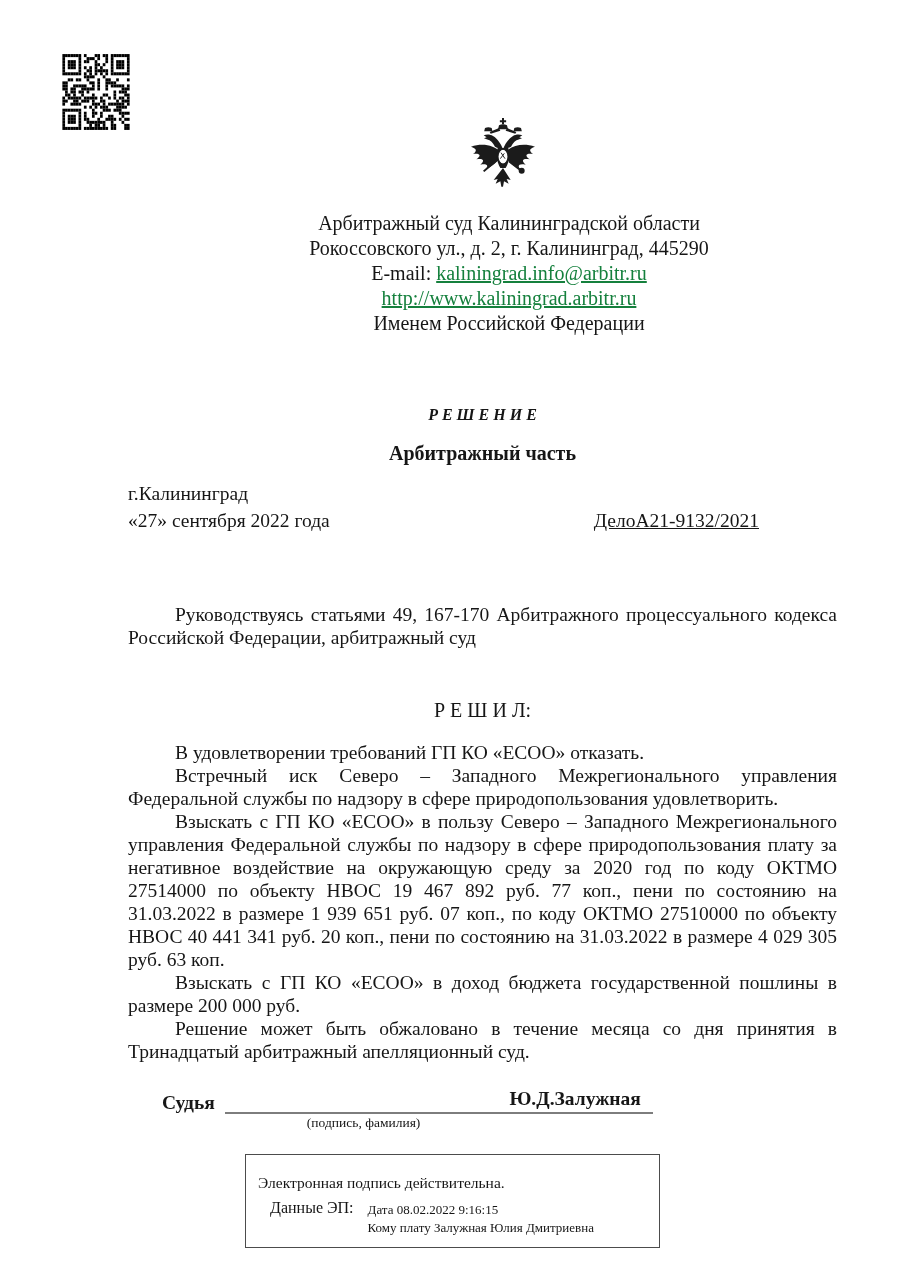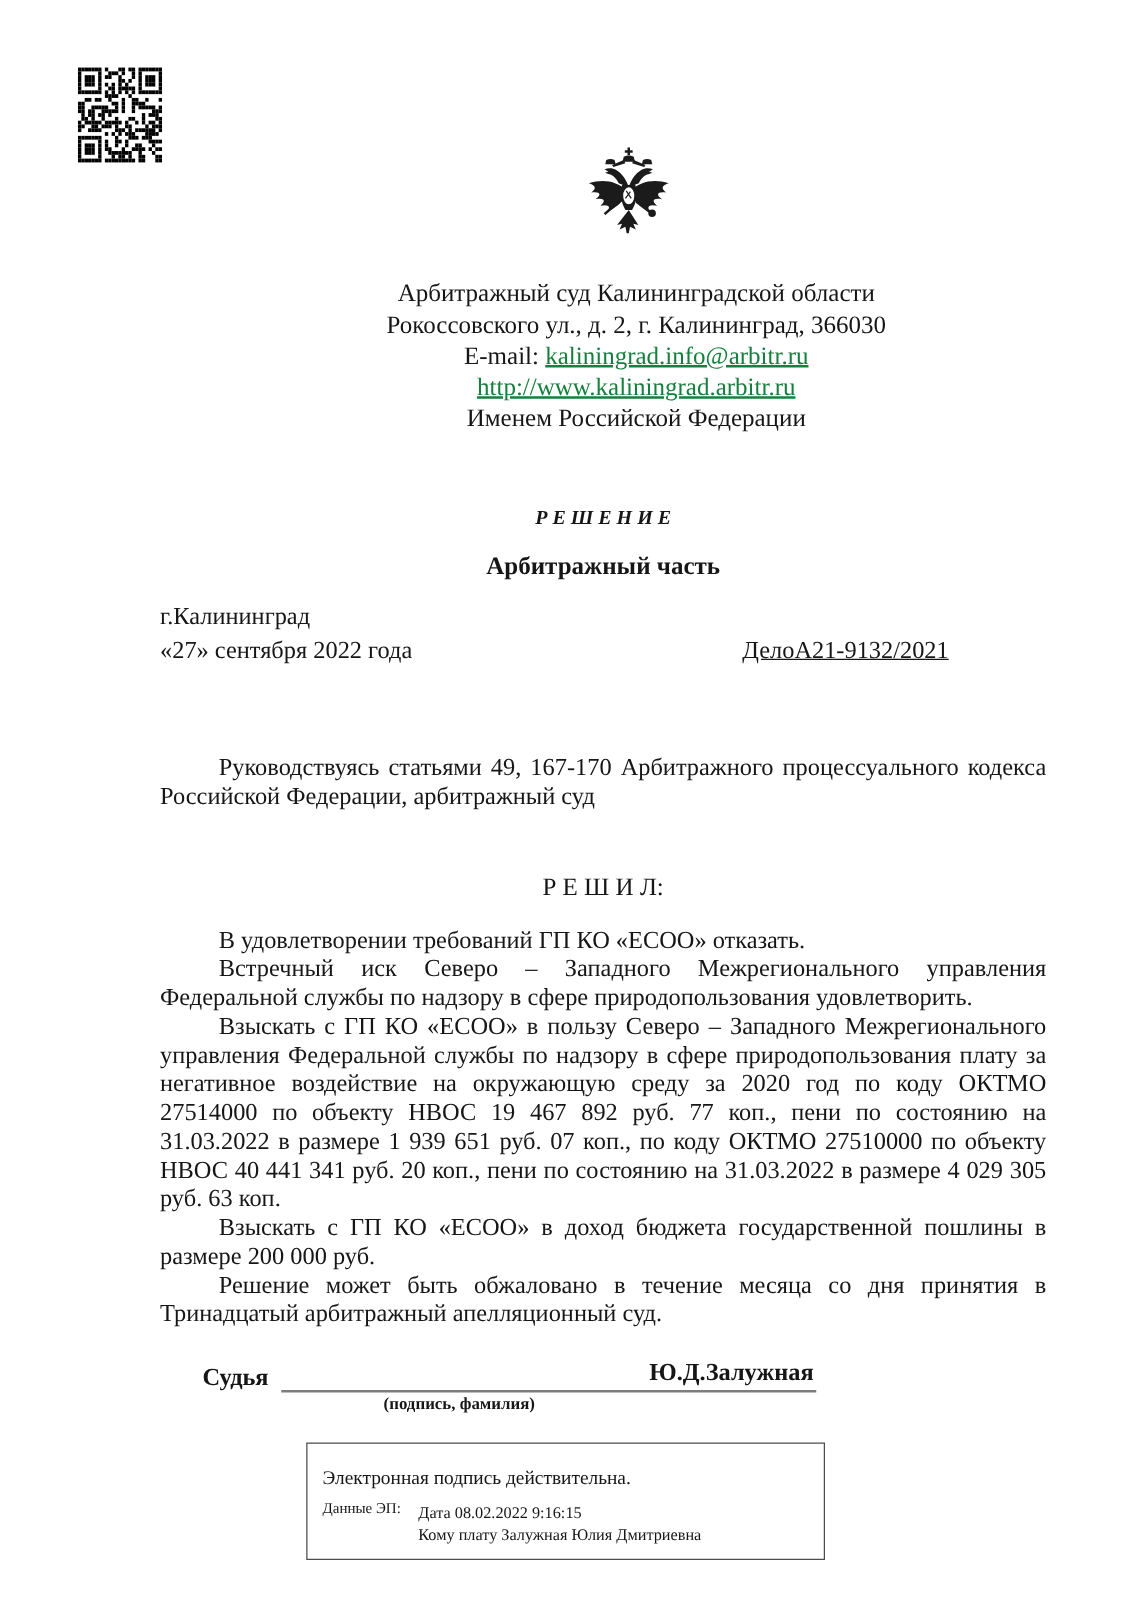--- a/index.html
+++ b/index.html
@@ -15,50 +15,50 @@
   }
   
   .qr { position:absolute; left:57px; top:48px; width:78px; height:88px; }
   .qr svg { width:100%; height:100%; display:block; }
   
   .emblem { position:absolute; left:463px; top:111px; width:80px; height:86px; }
   .emblem svg { width:100%; height:100%; display:block; }
   
   .court-header {
     position:absolute; top:211px; left:128px; width:762px;
-    text-align:center; font-size:20px; line-height:25px;margin-top:12px;
+    text-align:center; font-size:20px; line-height:25px;
   }
   .court-header a { color:#15803d; text-decoration:underline; }
   
   .doc-body { position:absolute; top:403px; left:128px; width:709px; font-size:19.5px; line-height:23px; }
   .doc-title   { text-align:center; font-size:16px; font-weight:bold; line-height:24px;font-style:italic; }
   .doc-subtitle{ text-align:center; font-size:20px; font-weight:bold; line-height:24px; margin-top:14px; }
   .city { margin-top:17px; line-height:24px; }
   .date-row { margin-top:3px; line-height:24px; display:flex; justify-content:space-between; }
   .case-number { padding-right:78px;text-decoration:underline; }
   .preamble { margin-top:70px; text-align:justify; text-indent:47px; }
   .reshil { margin-top:49px; text-align:center; font-size:20px; line-height:24px; }
   .paragraphs { margin-top:19px; }
   .paragraphs p { text-align:justify; text-indent:47px; }
   
   .sig-row { margin-top:27px; display:flex; align-items:flex-end; }
   .sig-judge { font-weight:bold; margin-left:34px; }
   .sig-line-wrap { position:relative; flex:0 0 428px; margin-left:10px; height:24px; border-bottom:2px solid #7d7d7d; }
-  .sig-name { position:absolute; right:2px; bottom:2px; font-weight:bold; white-space:nowrap; }
-  .sig-caption { position:absolute; left:82px; top:26px; font-size:13.5px; font-weight:bold; line-height:14px;text-align:right; }
+  .sig-name { position:absolute; right:12px; bottom:2px; font-weight:bold; white-space:nowrap; }
+  .sig-caption { position:absolute; left:82px; top:26px; font-size:13.5px; font-weight:normal; line-height:14px;text-align:right; }
   
   .esign-box {
     margin:40px 0 0 117px; width:415px;
     border:1px solid #4c4c4c;
     padding:19px 12px 11px 12px;
     line-height:normal;
   }
   .es-line1 { font-size:15.5px; margin-bottom:7px; }
   .es-row { display:flex; align-items:flex-start; }
-  .es-label { font-size:12px; flex:0 0 auto; margin-right:14px; }
+  .es-label { font-size:16px; flex:0 0 auto; margin-right:14px;margin-left:12px; }
   .es-details { font-size:13px; line-height:17.5px; padding-top:2px; }
 </style>
 </head>
 <body>
 
 <div class="page">
 
   <div class="qr">
     <svg id="qr-svg" viewBox="0 0 116 116" preserveAspectRatio="none" xmlns="http://www.w3.org/2000/svg">
         <g fill="#000">
@@ -409,21 +409,21 @@
         <circle cx="88" cy="80" r="4.5"></circle>
         <path d="M70,64 L86,77 l-2,2.4 L68,67 Z"></path>
       </g>
       <ellipse cx="60" cy="59" rx="7.5" ry="11" fill="#ffffff" stroke="#1b1b1b" stroke-width="1.6"></ellipse>
       <path d="M57,53 l6,9 M62,54 l-6,8" stroke="#1b1b1b" stroke-width="1.4" fill="none"></path>
     </svg>
   </div>
 
   <div class="court-header">
     <div>Арбитражный суд Калининградской области</div>
-    <div>Рокоссовского ул., д. 2, г. Калининград, 366030</div>
+    <div>Рокоссовского ул., д. 2, г. Калининград, 445290</div>
     <div><span>E-mail: </span><a href="#">kaliningrad.info@arbitr.ru</a></div>
     <div><a href="#">http://www.kaliningrad.arbitr.ru</a></div>
     <div>Именем Российской Федерации</div>
   </div>
 
   <div class="doc-body">
     <div class="doc-title">Р Е Ш Е Н И Е</div>
     <div class="doc-subtitle">Арбитражный часть</div>
 
     <div class="city">г.Калининград</div>

